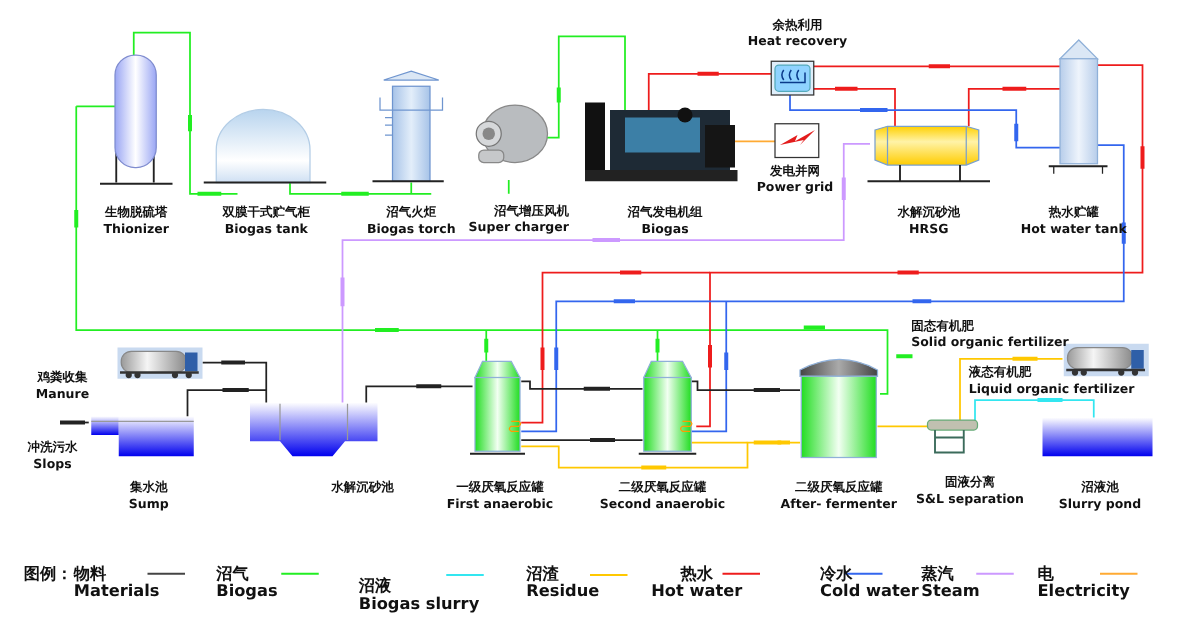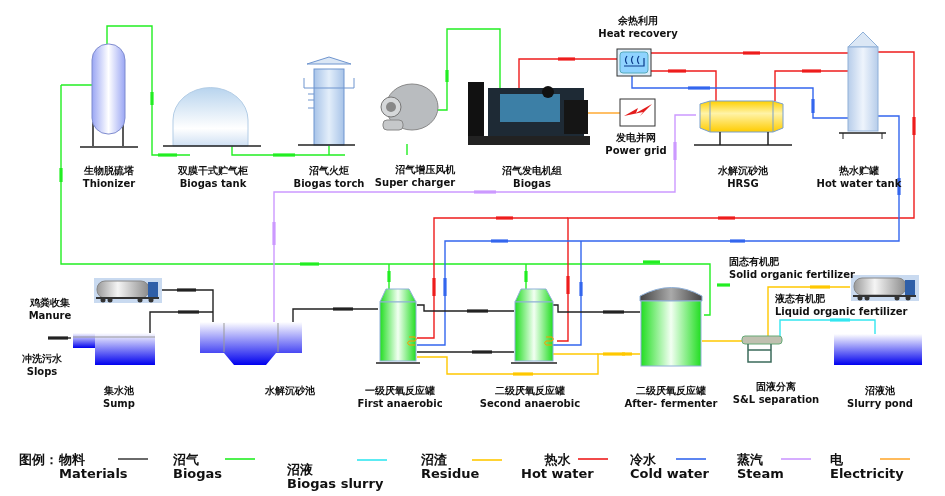--- a/index.html
+++ b/index.html
@@ -410,21 +410,21 @@
   <div>Biogas slurry</div>
 </div>
 <div class="legend" style="left:421px;">
   <div>沼渣</div>
   <div>Residue</div>
 </div>
 <div class="legend" style="left:521px;text-align:center;">
   <div>热水</div>
   <div>Hot water</div>
 </div>
-<div class="legend" style="left:630px;">
+<div class="legend" style="left:656px;">
   <div>冷水</div>
   <div>Cold water</div>
 </div>
 <div class="legend" style="left:737px;">
   <div>蒸汽</div>
   <div>Steam</div>
 </div>
 <div class="legend" style="left:830px;">
   <div>电</div>
   <div>Electricity</div>

